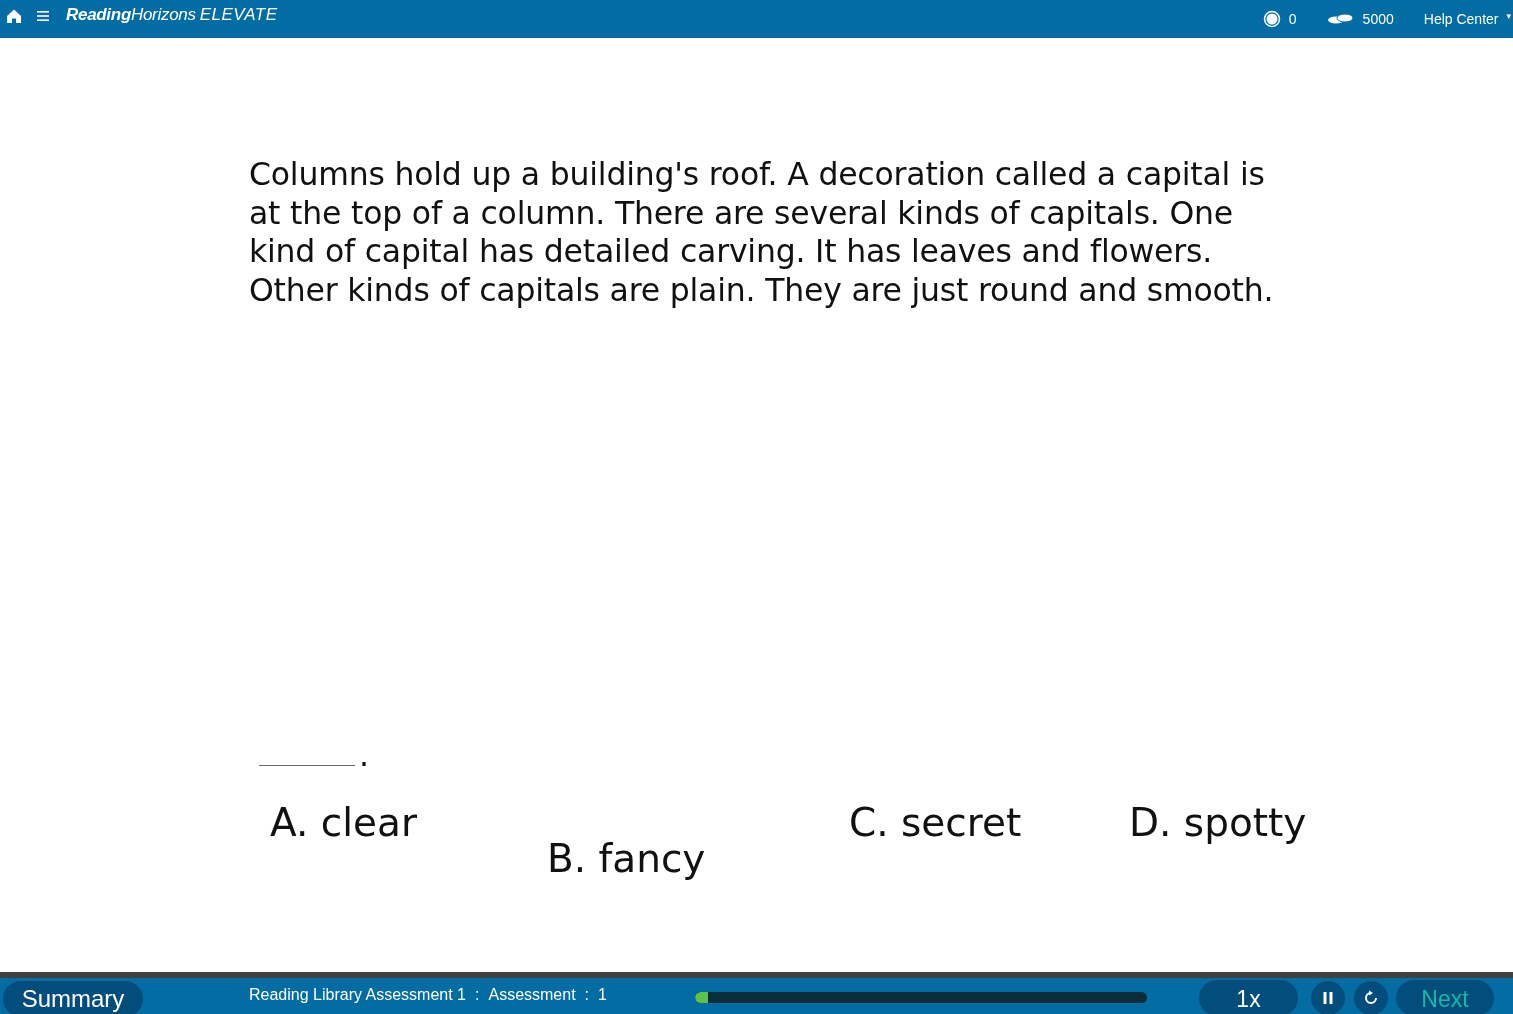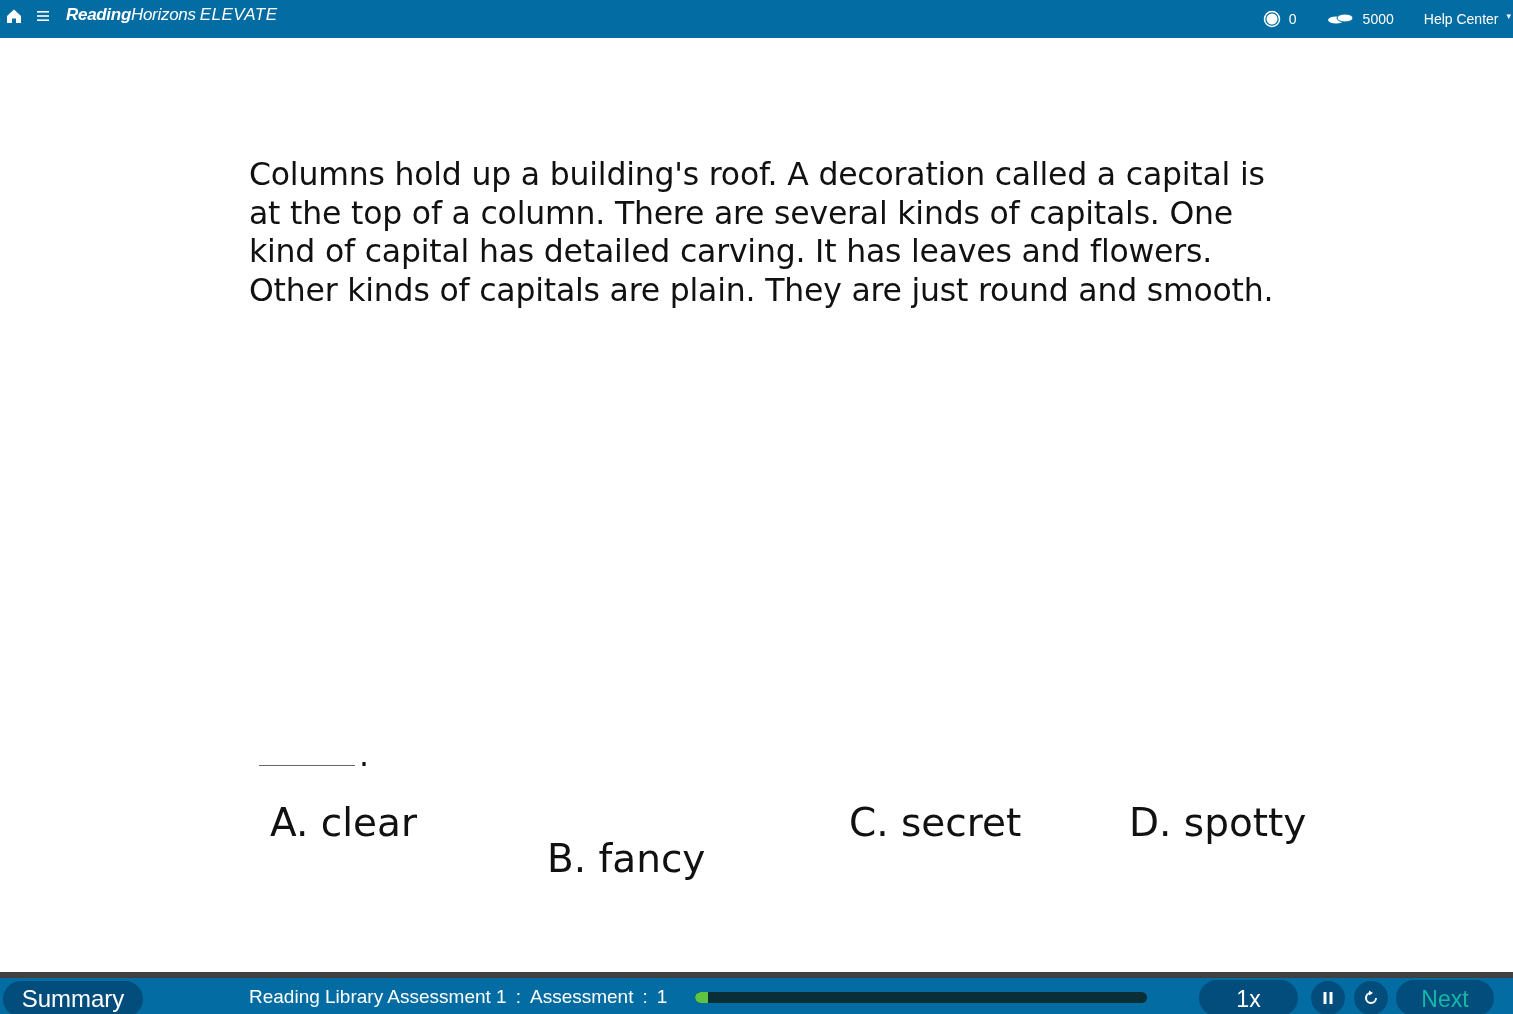--- a/index.html
+++ b/index.html
@@ -39,21 +39,21 @@
       position: absolute; top: 800px; font-family: "DejaVu Sans", sans-serif;
       font-size: 39px; color: #111; white-space: nowrap; cursor: pointer;
     }
 
     .bottombar {
       position: absolute; left: 0; top: 972px; width: 1513px; height: 48px;
       background: #036ca2; border-top: 6px solid #404040;
     }
     .pill { position: absolute; background: #024d7c; border-radius: 20px; color: #fff; text-align: center; }
     .summary { left: 3px; top: 3px; width: 140px; height: 36px; font-size: 24px; line-height: 36px; }
-    .breadcrumb { position: absolute; left: 249px; top: 8px; font-size: 19px; color: #fff; white-space: nowrap; }
+    .breadcrumb { position: absolute; left: 249px; top: 8px; font-size: 16px; color: #fff; white-space: nowrap; }
     .breadcrumb .sep { margin: 0 9px; }
     .progress { position: absolute; left: 695px; top: 14px; width: 452px; height: 11px; background: #0a2e37; border-radius: 6px; overflow: hidden; }
     .progress .fill { height: 100%; width: 13px; background: #5cc442; border-radius: 6px 0 0 6px; }
     .speed { left: 1199px; top: 2px; width: 99px; height: 36px; font-size: 23px; line-height: 38px; text-align: center; }
     .pause { left: 1311px; top: 3px; width: 34px; height: 34px; }
     .replay { left: 1354px; top: 3px; width: 34px; height: 34px; }
     .next { left: 1396px; top: 2px; width: 98px; height: 36px; font-size: 23px; line-height: 38px; color: #14b8a6; }
     .pill svg { position: absolute; left: 9px; top: 9px; }
   </style>
 </head>

